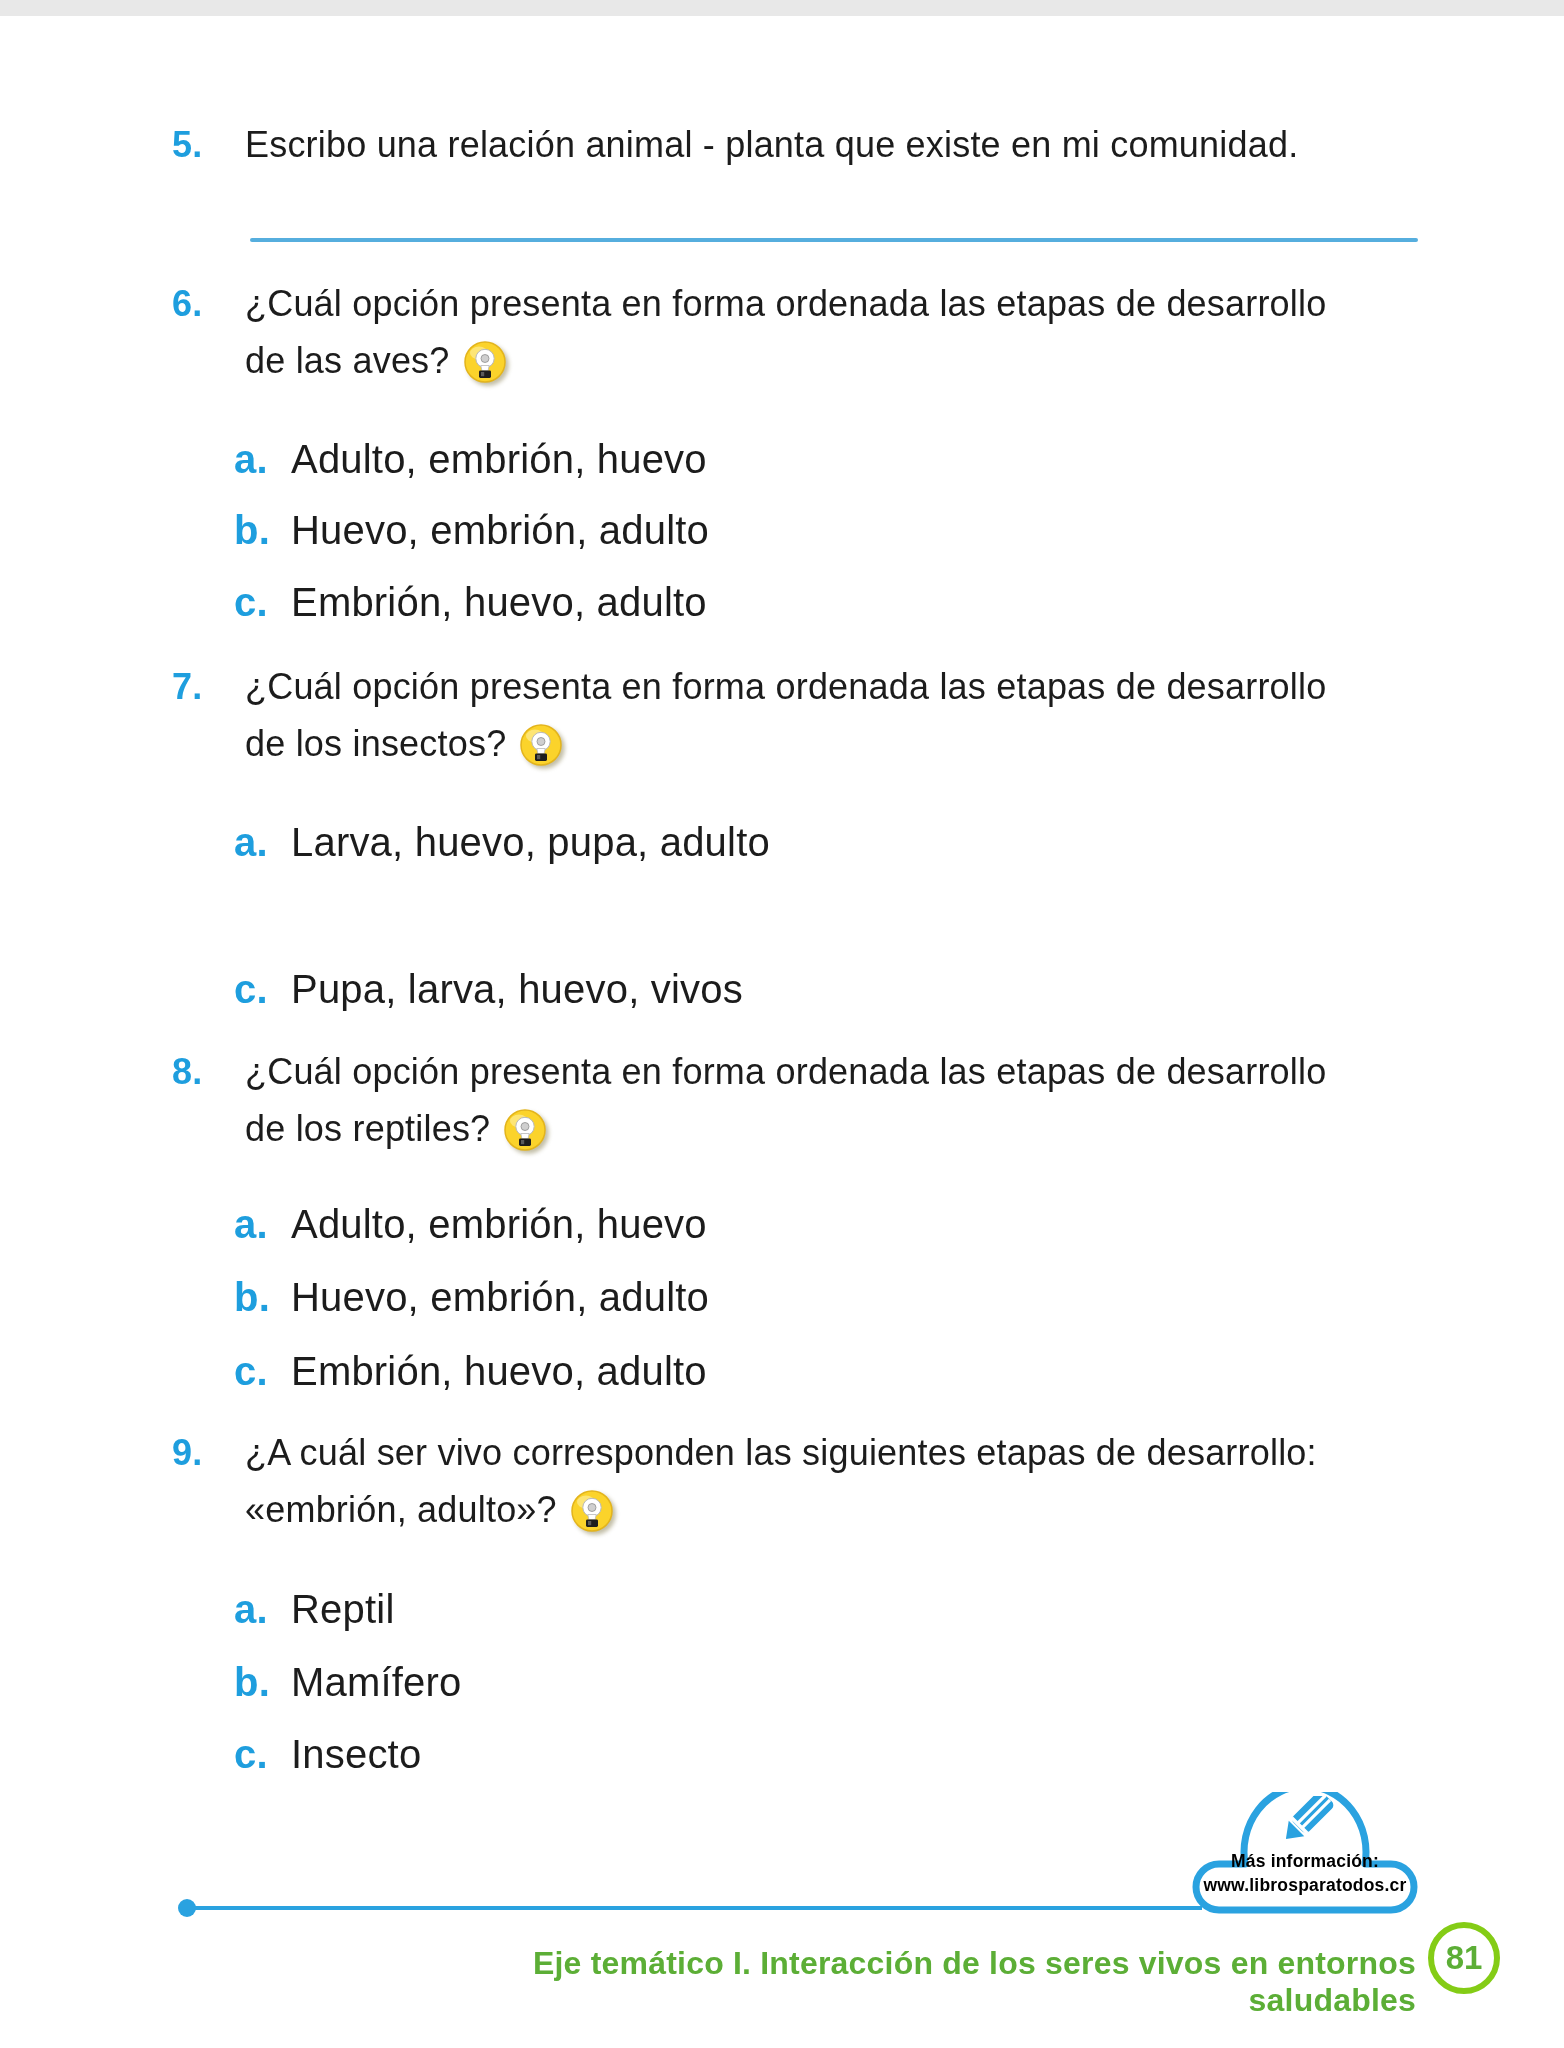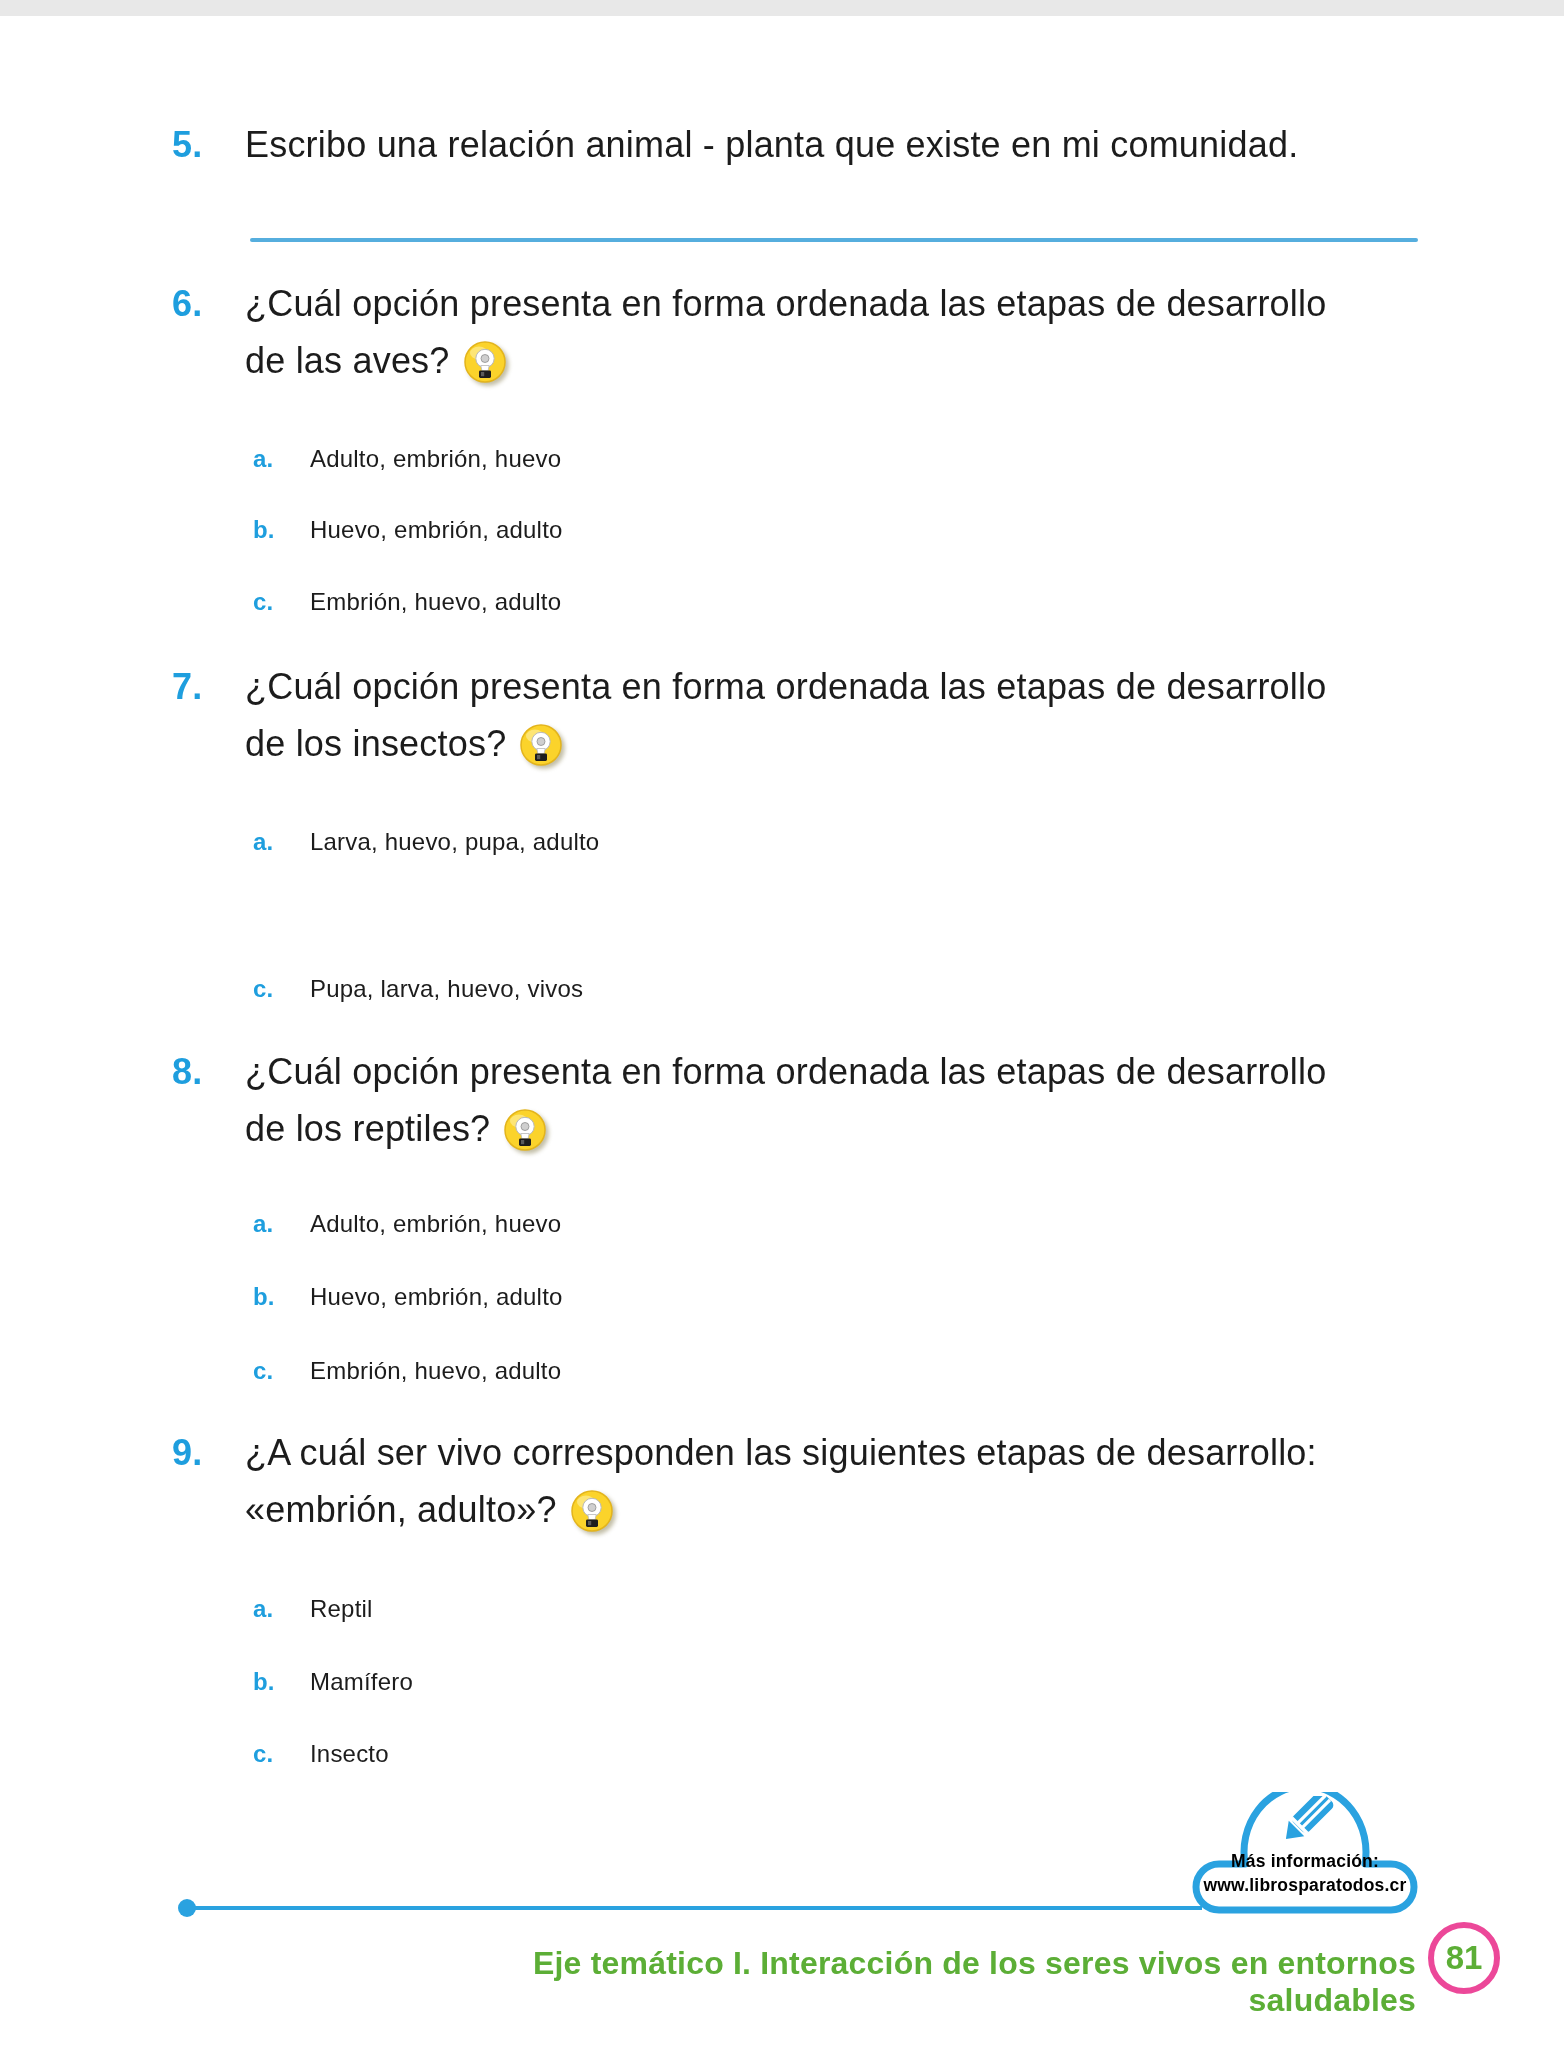--- a/index.html
+++ b/index.html
@@ -13,22 +13,22 @@
   .qrow {
     position:absolute; left:172px; width:1300px;
     font-size:36px; line-height:57px; letter-spacing:0.2px;
   }
   .qnum {
     display:inline-block; width:73px; vertical-align:top;
     color:#1e9ede; font-weight:bold;
   }
   .qtext { display:inline-block; vertical-align:top; max-width:1200px; }
   .orow {
-    position:absolute; left:253px; width:1200px;
-    font-size:24px; line-height:46px; letter-spacing:0.2px;
+    position:absolute; left:234px; width:1200px;
+    font-size:40px; line-height:46px; letter-spacing:0.2px;
   }
   .oletter {
     display:inline-block; width:57px; vertical-align:top;
     color:#1e9ede; font-weight:bold;
   }
   .otext { display:inline-block; vertical-align:top; }
 
   
   .answer-line {
     position:absolute; left:250px; top:222px; width:1168px; height:4px;
@@ -58,21 +58,21 @@
     color:#000000; font-weight:bold; letter-spacing:0.2px;
   }
   .cloud-badge .pencil { position:absolute; left:81px; top:4px; }
   .footer-caption {
     position:absolute; left:400px; top:1929px; width:1016px;
     text-align:right; font-size:32px; font-weight:bold;
     color:#5cae36; letter-spacing:0.2px;
   }
   .page-circle {
     position:absolute; left:1428px; top:1906px; width:60px; height:60px;
-    border:6px solid #ec4899; border-radius:50%;
+    border:6px solid #84cc16; border-radius:50%;
     display:flex; align-items:center; justify-content:center;
     font-size:33px; font-weight:bold; color:#5cae36;
   }
 </style>
 </head>
 <body>
 
 <div class="page">
 
   <div class="qrow" style="top:100px">

